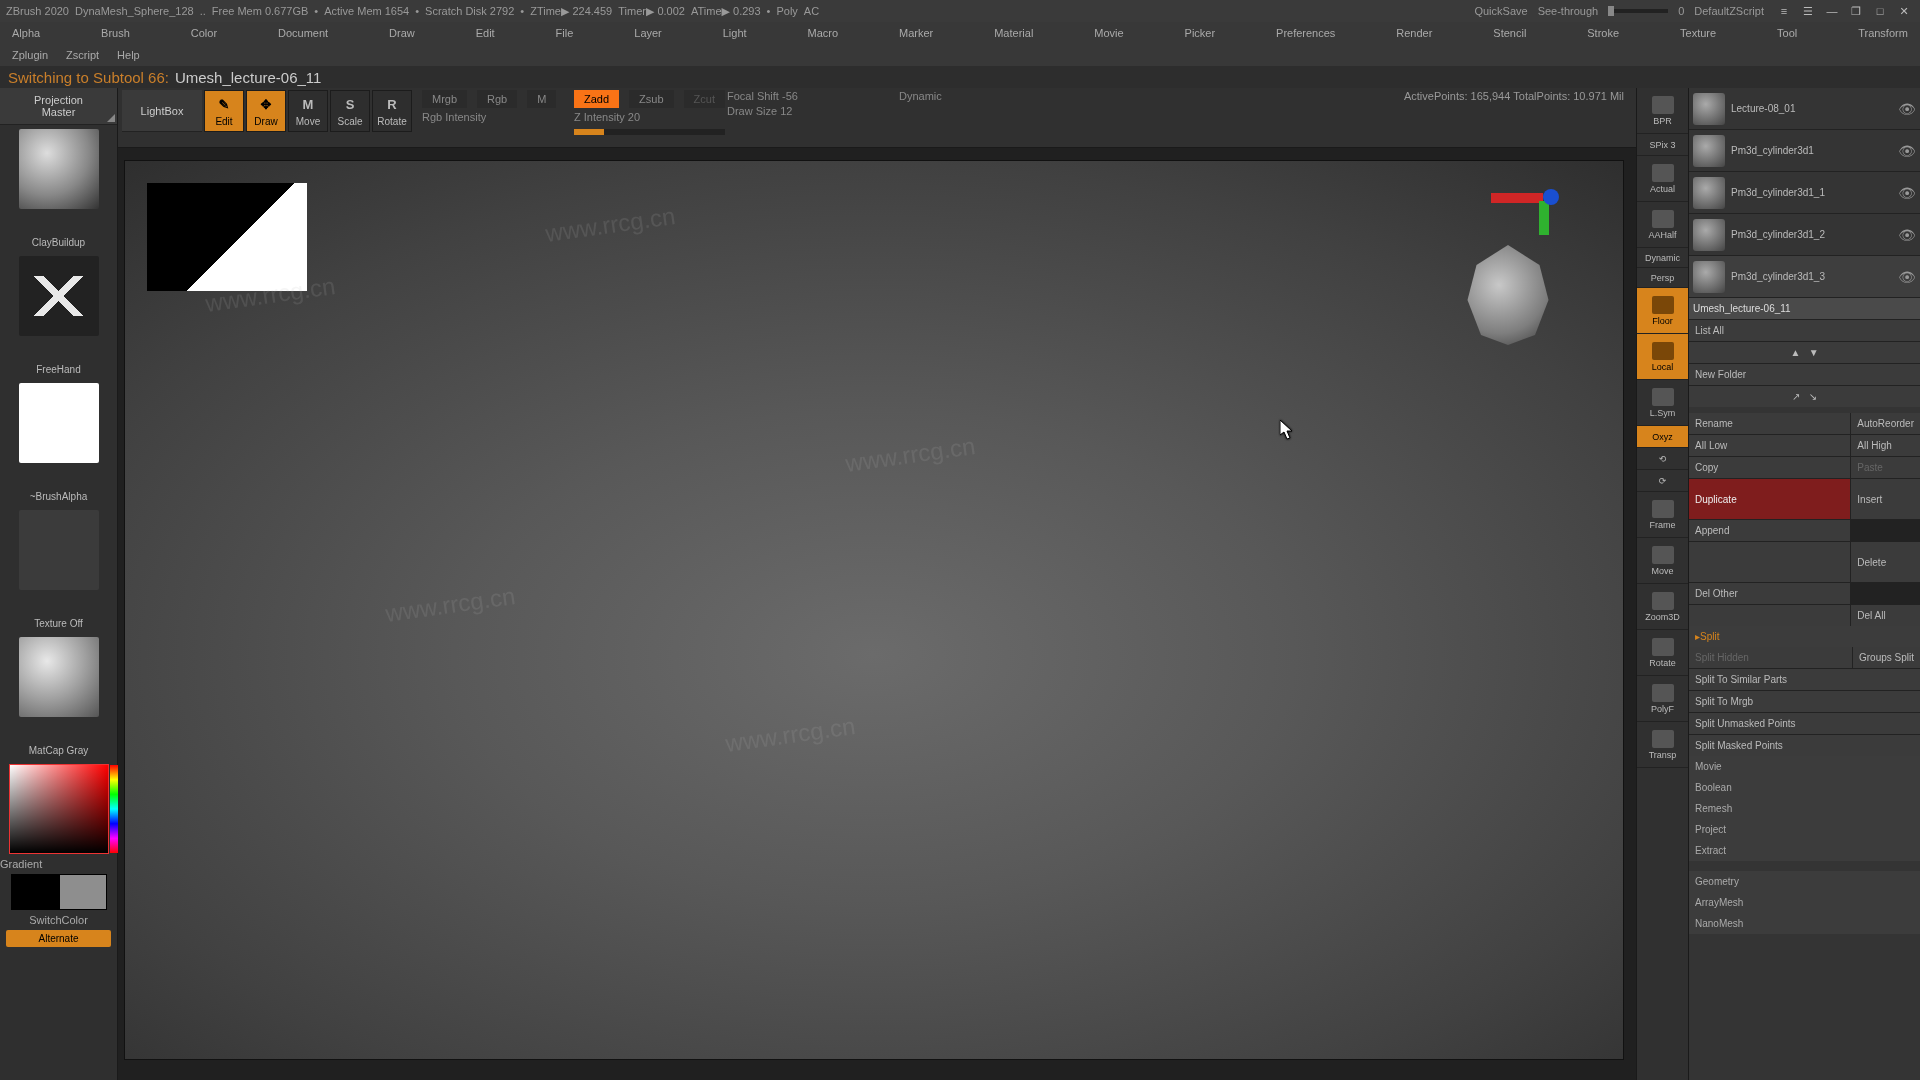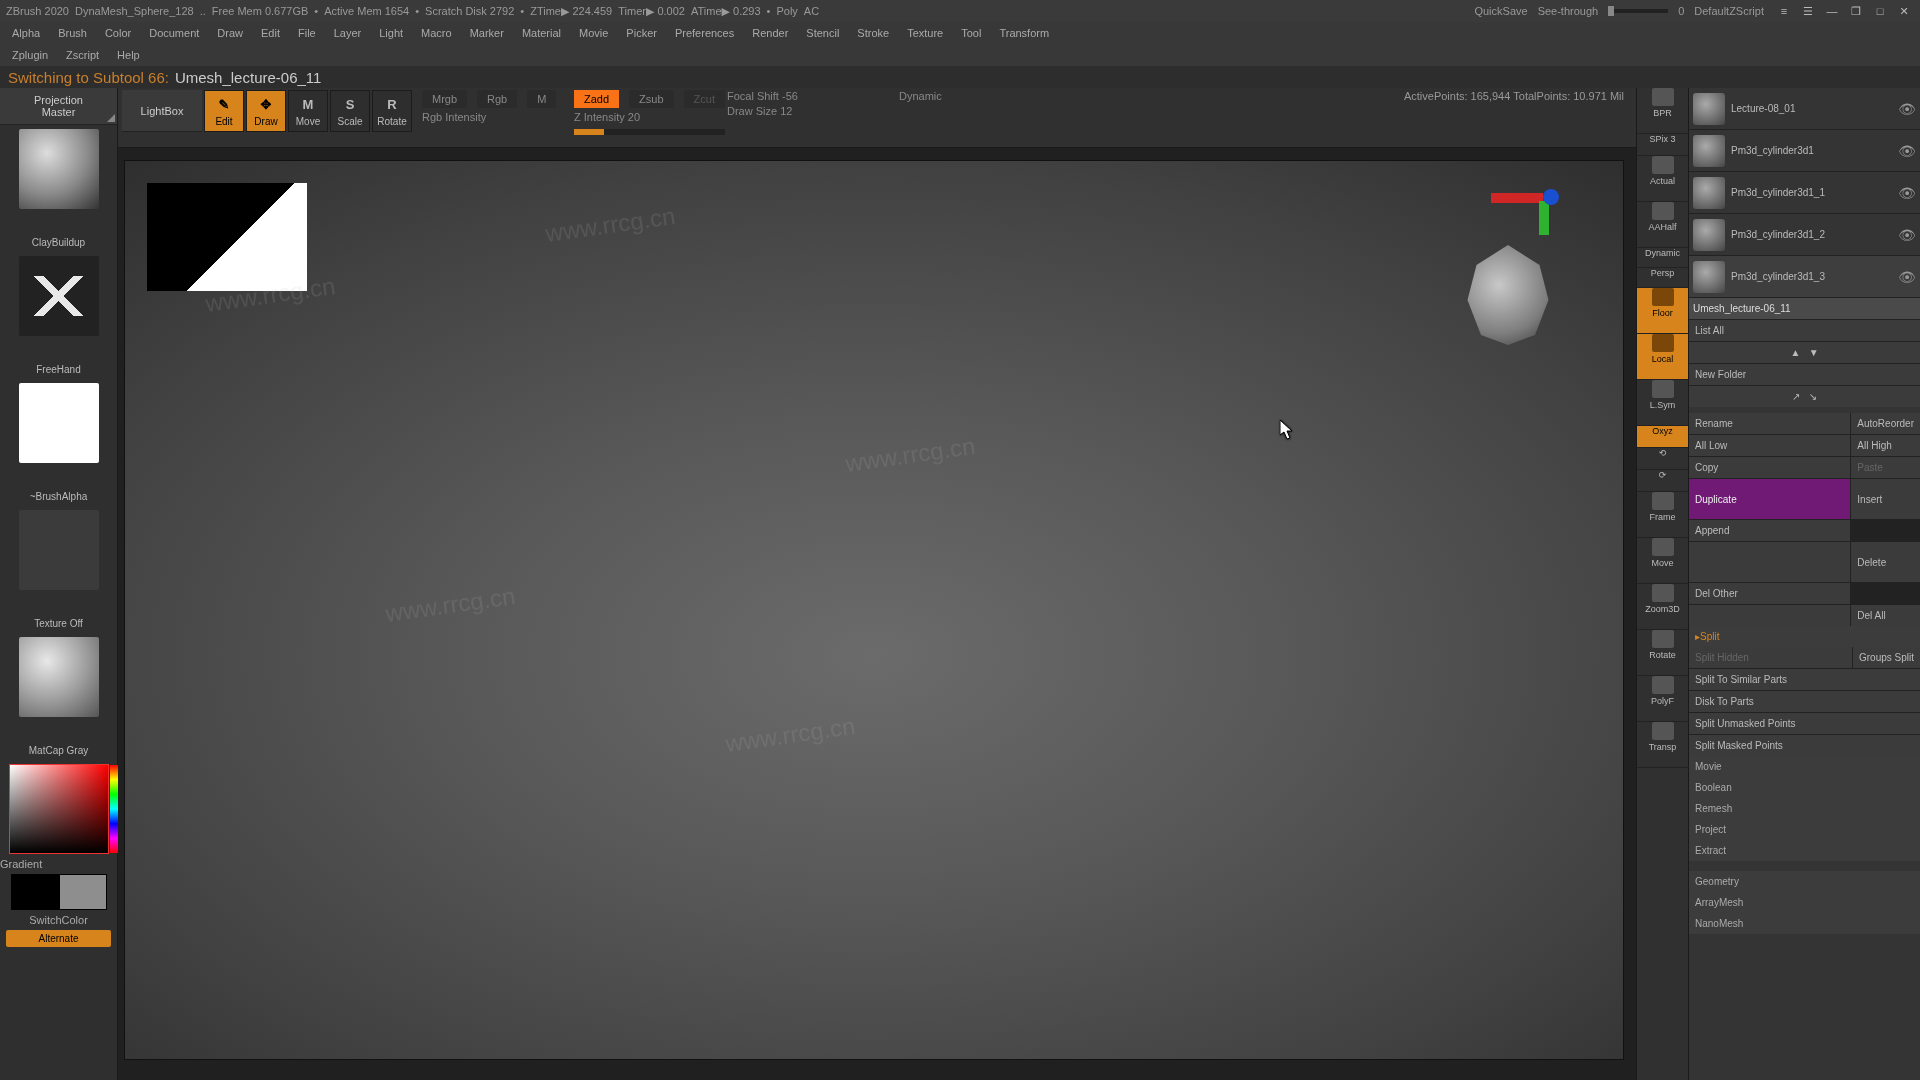--- a/index.html
+++ b/index.html
@@ -8,21 +8,21 @@
 
 .titlebar { display:flex; align-items:center; height:22px; background:#3a3a3a; padding:0 6px; gap:6px; font-size:11px; color:#999; }
 .titlebar .stats { display:flex; gap:6px; flex:1; overflow:hidden; }
 .titlebar .stat { white-space:nowrap; }
 .titlebar .right-ctrls { display:flex; gap:10px; align-items:center; }
 .slider-sm { width:60px; height:4px; background:#222; position:relative; }
 .slider-sm .thumb { width:6px; height:10px; background:#888; position:absolute; top:-3px; left:0; }
 .winbtns { display:flex; gap:4px; }
 .winbtn { width:20px; height:16px; display:flex; align-items:center; justify-content:center; cursor:pointer; color:#bbb; }
 
-.menubar { display:flex; align-items:center; height:22px; background:#383838; padding:0 4px; gap:2px; }
+.menubar { display:flex; align-items:center; height:22px; background:#383838; padding:0 4px; gap:2px;justify-content:space-between; }
 .menubar .menu { padding:3px 8px; color:#aaa; cursor:pointer; font-size:11px; }
 
 .helpbar { display:flex; align-items:center; height:22px; background:#383838; padding:0 4px; gap:2px; }
 .helpbar .menu { padding:3px 8px; color:#aaa; cursor:pointer; font-size:11px; }
 
 .statusbar { height:22px; background:#2d2d2d; padding:0 8px; display:flex; align-items:center; font-size:15px; }
 .statusbar .switching { color:#ca7f2a; }
 .statusbar .docname { color:#ccc; margin-left:6px; }
 
 
@@ -71,41 +71,41 @@
 .canvas .thumb-mini { position:absolute; left:22px; top:22px; width:160px; height:108px; background:linear-gradient(135deg,#000 0 55%,#fff 55% 100%); }
 .navcube { position:absolute; top:28px; right:70px; width:60px; height:60px; }
 .navcube .rx { position:absolute; width:52px; height:10px; background:#d02626; top:4px; left:-2px; }
 .navcube .ry { position:absolute; width:10px; height:34px; background:#2fb22f; top:12px; left:46px; }
 .navcube .rz { position:absolute; width:16px; height:16px; border-radius:50%; background:#1a4fd0; top:0; left:50px; }
 .nav-head { position:absolute; top:84px; right:70px; width:90px; height:100px; background:radial-gradient(circle at 40% 40%,#c8c8c8,#7e7e7e 60%,#3a3a3a 95%); clip-path:polygon(50% 0,85% 20%,95% 55%,80% 90%,50% 100%,20% 90%,5% 55%,15% 20%); }
 .watermark { position:absolute; color:#bbb; opacity:.14; font-size:24px; transform:rotate(-8deg); pointer-events:none; }
 
 
 .navstrip { width:52px; background:#303030; display:flex; flex-direction:column; border-left:1px solid #1a1a1a; }
-.navbtn { height:46px; display:flex; flex-direction:column; align-items:center; justify-content:flex-start; gap:2px; font-size:9px; color:#bbb; border-bottom:1px solid #222; position:relative; }
+.navbtn { height:46px; display:flex; flex-direction:column; align-items:center; justify-content:center; gap:2px; font-size:9px; color:#bbb; border-bottom:1px solid #222; position:relative; }
 .navbtn.on { background:#d7841c; color:#000; }
 .navbtn .ic { width:22px; height:18px; background:#555; border-radius:2px; }
 .navbtn.on .ic { background:#7a4708; }
 
 
 .rightcol { width:232px; background:#343434; display:flex; flex-direction:column; border-left:1px solid #1a1a1a; overflow:hidden; }
 .subtool-list { display:flex; flex-direction:column; }
 .subtool { height:42px; display:flex; align-items:center; padding:0 4px; gap:6px; border-bottom:1px solid #222; position:relative; }
 .subtool .sti { width:32px; height:32px; background:radial-gradient(circle at 40% 35%,#aaa,#444); border-radius:3px; }
 .subtool .stn { flex:1; font-size:10px; color:#bbb; }
 .subtool .eye { margin-left:auto; color:#999; font-size:14px; }
 .subtool.sel { background:#3e3e3e; }
 .subtool.namebar { background:#4a4a4a; height:22px; }
 .subtool.namebar .stn { color:#ddd; font-size:10px; }
 
 .btn-grid { display:grid; grid-template-columns:1fr; gap:1px; background:#222; }
 .btn-grid .b { background:#3b3b3b; padding:5px 6px; font-size:10px; color:#bbb; display:flex; align-items:center; }
 .btn-grid .b.wide { grid-column:1 / span 2; }
 .btn-grid .b.dim { color:#666; }
-.btn-grid .b.hov { background:#701a75; color:#eee; }
+.btn-grid .b.hov { background:#7f1d1d; color:#eee; }
 .section-h { background:#3c3c3c; padding:5px 6px; font-size:10px; color:#aaa; display:flex; align-items:center; }
 .section-h.active { color:#d7841c; }
 
 .cursor { position:absolute; left:1280px; top:420px; width:14px; height:20px; pointer-events:none; }
 .cursor svg { filter:drop-shadow(0 0 1px #000); }
 </style>
 </head>
 <body>
 
 <div class="titlebar">
@@ -408,21 +408,21 @@
       <div class="b">Del Other</div>
       <div class="b dim" style="grid-column:1"></div>
       <div class="b">Del All</div>
     </div>
 
     <div class="section-h active">▸ <span>Split</span></div>
     <div class="btn-grid">
       <div class="b dim">Split Hidden</div>
       <div class="b">Groups Split</div>
       <div class="b wide">Split To Similar Parts</div>
-      <div class="b wide">Disk To Parts</div>
+      <div class="b wide">Split To Mrgb</div>
       <div class="b wide">Split Unmasked Points</div>
       <div class="b wide">Split Masked Points</div>
     </div>
     <div class="section-h">Movie</div>
     <div class="section-h">Boolean</div>
     <div class="section-h">Remesh</div>
     <div class="section-h">Project</div>
     <div class="section-h">Extract</div>
     <div style="height:10px"></div>
     <div class="section-h">Geometry</div>

